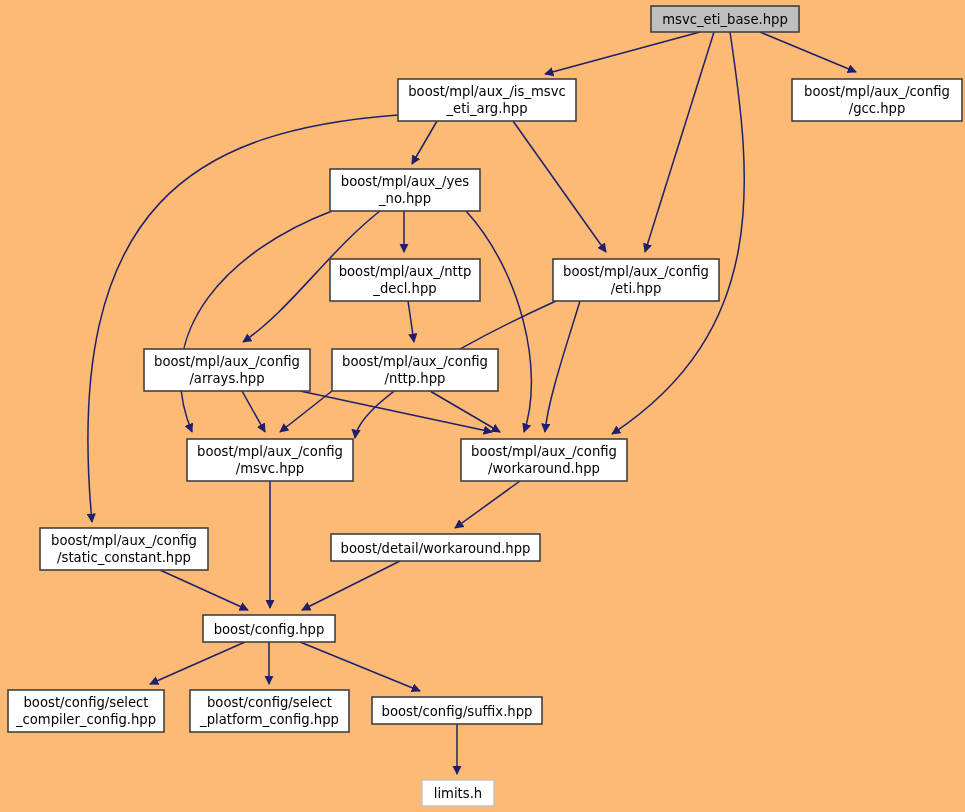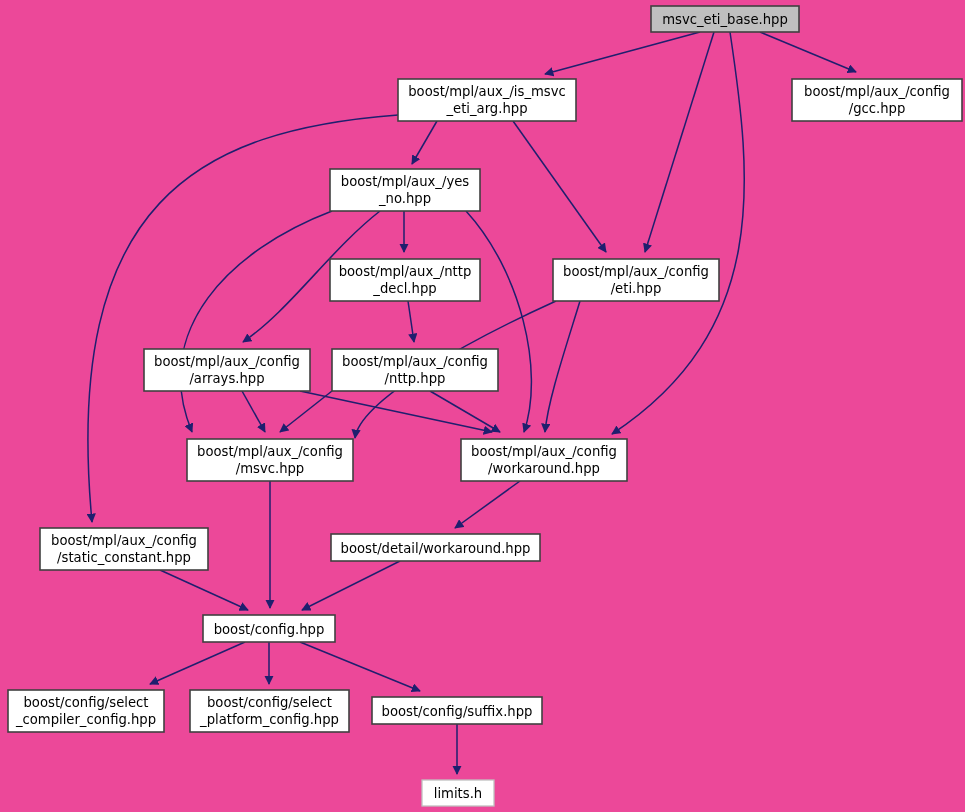--- a/index.html
+++ b/index.html
@@ -4,21 +4,21 @@
 <style>
   html, body {
     margin: 0;
     padding: 0;
     background: #ffffff;
   }
   #graph-root {
     position: relative;
     width: 965px;
     height: 812px;
-    background: #ec4899;
+    background: #fdba74;
     font-family: "DejaVu Sans", "Liberation Sans", sans-serif;
     overflow: hidden;
   }
   svg#graph-svg {
     position: absolute;
     top: 0;
     left: 0;
     width: 965px;
     height: 812px;
     display: block;

